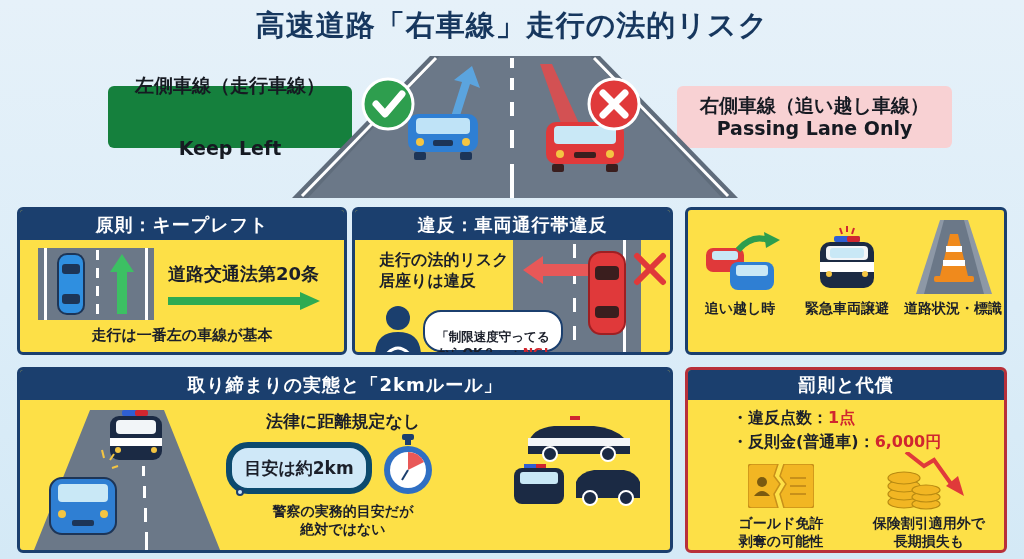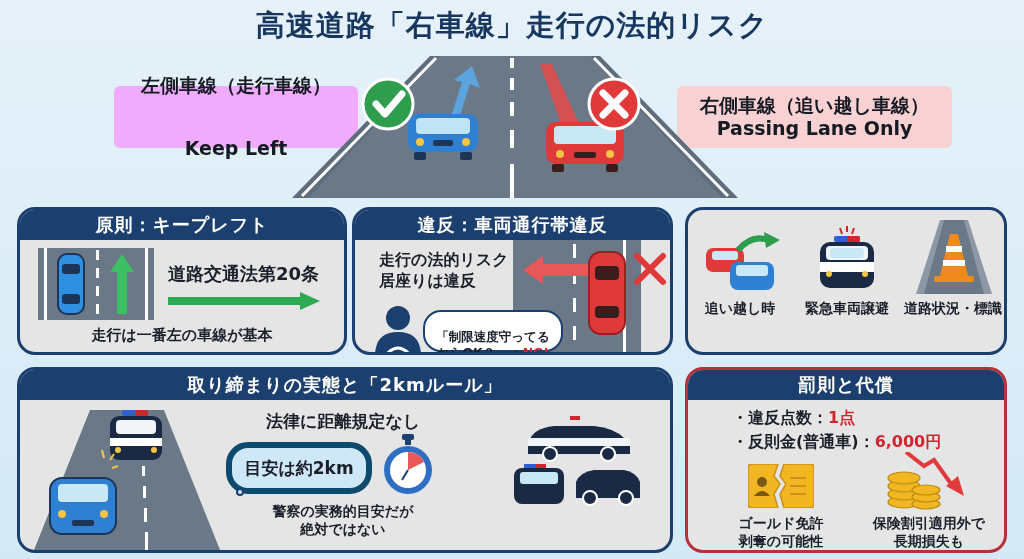--- a/index.html
+++ b/index.html
@@ -17,26 +17,26 @@
   
   .hero { position: absolute; left: 290px; top: 52px; width: 450px; height: 148px; }
   .hero svg { width: 100%; height: 100%; display: block; }
   .lane-label {
     position: absolute; top: 86px; height: 62px; border-radius: 6px;
     text-align: center; font-weight: bold; color: #161a22;
     display: flex; flex-direction: column; justify-content: center; line-height: 1.2;
   }
   .lane-label .jp { font-size: 19px; }
   .lane-label .en { font-size: 19px; text-align: center; }
-  .lane-left { left: 114px; width: 244px; background: #f0abfc; gap: 40px; }
+  .lane-left { left: 108px; width: 244px; background: #15803d; gap: 40px; }
   .lane-right { left: 677px; width: 275px; background: #f8d1d3; }
 
   .panel {
-    position: absolute; background: #e5e5e5; border: 3px solid #1b3f6e;
-    border-radius: 18px; overflow: hidden;
+    position: absolute; background: #fde047; border: 3px solid #1b3f6e;
+    border-radius: 6px; overflow: hidden;
   }
   .panel.red { border-color: #b8303a; }
   .panel .ph {
     background: #1b3f6e; color: #fff; font-weight: bold; font-size: 18px;
     text-align: center; height: 30px; line-height: 30px; letter-spacing: 1px;
   }
   .panel .pb { position: relative; height: calc(100% - 30px); }
   .abs { position: absolute; }
   .txt-b { font-weight: bold; color: #1b1f2a; }
   .red-t { color: #d0262f; font-weight: bold; }

